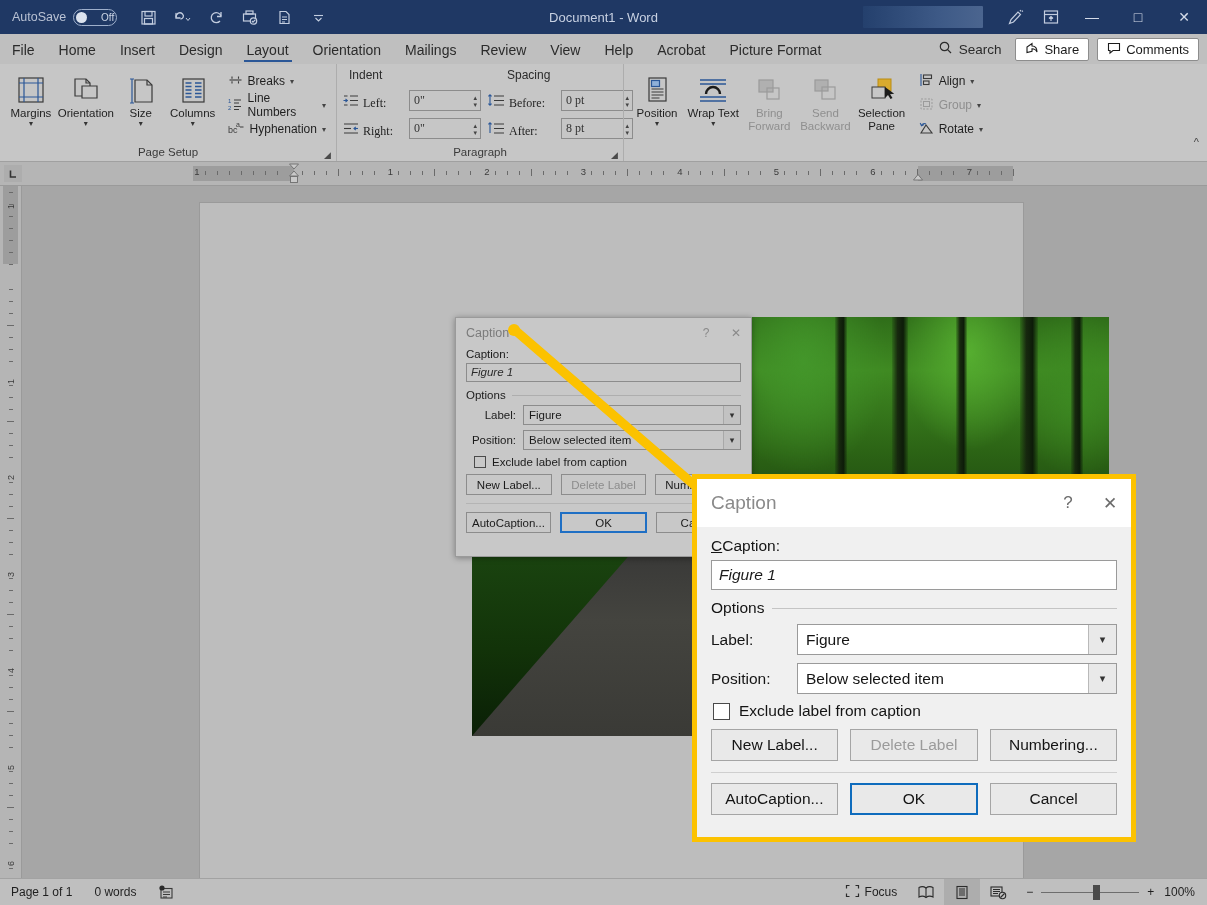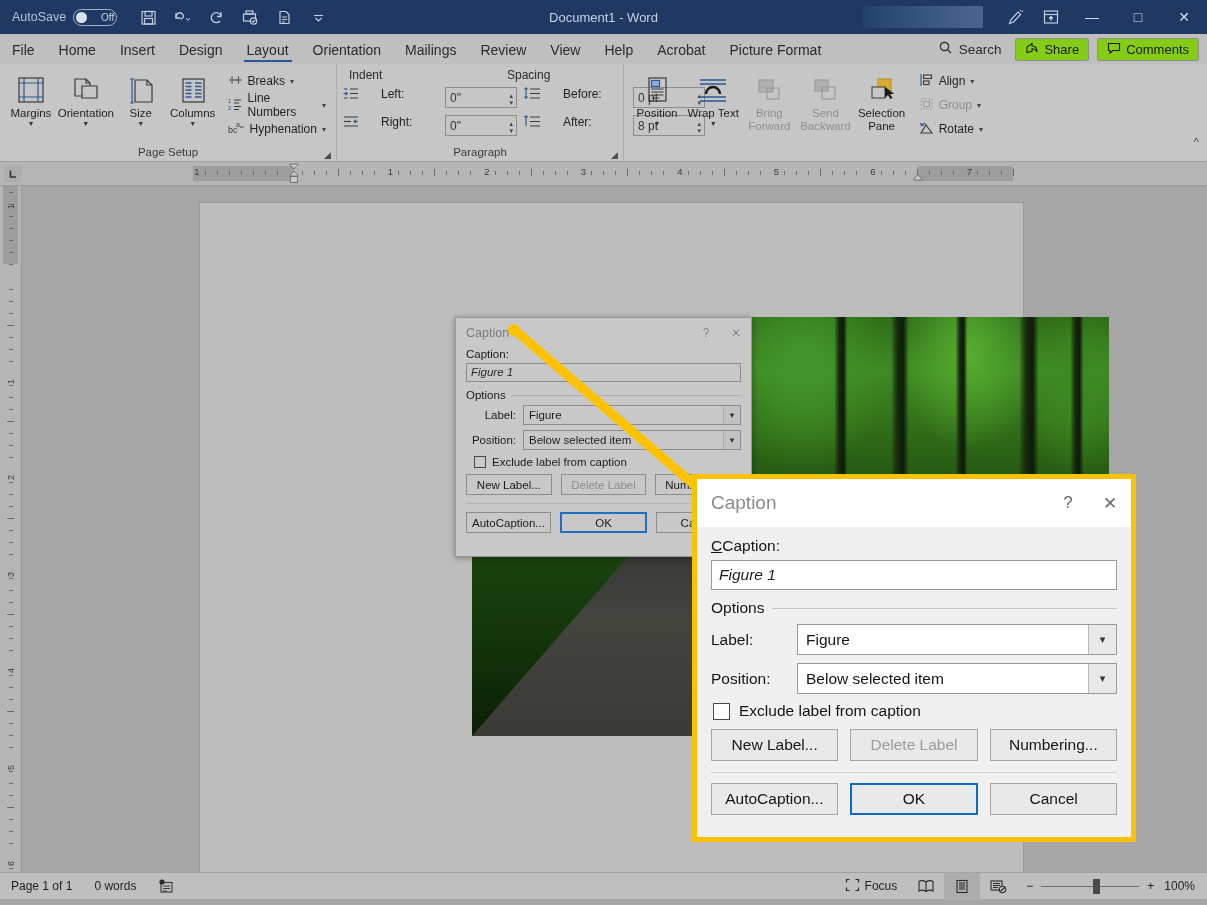--- a/index.html
+++ b/index.html
@@ -64,21 +64,21 @@
   }
   .tab.active { font-weight: normal; }
   .tab.active::after {
     content: ""; position: absolute; left: 9px; right: 9px; bottom: 2px;
     height: 2.5px; background: #2b5797;
   }
   .tabbar-right { margin-left: auto; display: flex; align-items: center; gap: 8px; padding-right: 8px; height: 30px; }
   .searchgroup { display: flex; align-items: center; gap: 6px; font-size: 13.5px; color: #2b2b2b; margin-right: 6px; }
   .pillbtn {
     display: flex; align-items: center; gap: 5px; font-size: 13px; color: #1b1b1b;
-    border: 1px solid #8d8d8d; background: #84cc16; padding: 3px 9px; height: 23px; border-radius: 2px;
+    border: 1px solid #8d8d8d; background: #ffffff; padding: 3px 9px; height: 23px; border-radius: 2px;
   }
 
   
   .ribbon {
     position: absolute; top: 64px; left: 0; width: 1207px; height: 98px;
     background: #c6c6c6; border-bottom: 1px solid #a0a0a0;
     display: flex; align-items: stretch;
   }
   .rgroup { position: relative; display: flex; flex-direction: column; padding: 3px 6px 0 6px; }
   .rgroup + .rgroup { border-left: 1px solid #adadad; }
@@ -93,21 +93,21 @@
   }
   .bigbtn .ic { height: 36px; display: flex; align-items: flex-end; justify-content: center; }
   .bigbtn .cv { font-size: 8px; line-height: 8px; color:#333; }
   .bigbtn.disabled { color: #8f8f8f; }
   .smallrow {
     display: flex; align-items: center; gap: 5px; font-size: 12px; color: #1f1f1f;
     height: 24px; padding: 0 4px;
   }
   .smallrow.disabled { color: #8f8f8f; }
   .caret { font-size: 8px; color: #444; }
-  .fieldrow { display: flex; align-items: flex-start; gap: 22px; height: 24px; font-size: 12px; color: #1f1f1f;}
+  .fieldrow { display: flex; align-items: flex-end; gap: 4px; height: 24px; font-size: 12px; color: #1f1f1f; font-family: Liberation Serif, serif;}
   .flabel { width: 42px; }
   .spin {
     width: 72px; height: 21px; border: 1px solid #8c8c8c; background: #c6c6c6;
     display: flex; align-items: center; font-size: 12px; color: #333; padding-left: 4px;
     position: relative;
   }
   .spin .arrows { position: absolute; right: 3px; top: 0; height: 21px;
     display: flex; flex-direction: column; justify-content: center; line-height: 7px; font-size: 7px; color: #444;}
   .colhead { font-size: 12px; color: #2b2b2b; padding: 1px 0 3px 6px; }
   .ribbon-collapse { position: absolute; right: 8px; top: 72px; font-size: 11px; color: #444; }
@@ -269,21 +269,21 @@
   }
   .db-btn.disabled { color: #9b9b9b; }
   .db-sep { height: 1px; background: #cfcfcf; margin: 11px 0 10px; }
   .db-btn.primary { border: 2px solid #0f6cbd; background: #e9e9e9; }
 
   
   .connector { position: absolute; left: 0; top: 0; width: 1207px; height: 905px; pointer-events: none; }
 
   
   .statusbar {
-    position: absolute; left: 0; bottom: 6px; width: 1207px; height: 27px;
+    position: absolute; left: 0; bottom: 0; width: 1207px; height: 27px;
     background: #bfbfbf; border-top: 1px solid #a2a2a2;
     display: flex; align-items: center; font-size: 12px; color: #1f1f1f;
   }
   .sb-item { padding: 0 11px; height: 27px; display: flex; align-items: center; gap: 5px; }
   .sb-right { margin-left: auto; display: flex; align-items: center; height: 27px; }
   .sb-view { width: 36px; height: 27px; display: flex; align-items: center; justify-content: center; }
   .sb-view.active { background: #adadad; }
   .zoom-slider { display: flex; align-items: center; gap: 8px; padding: 0 10px; }
   .zs-track { width: 98px; height: 1px; background: #6d6d6d; position: relative; }
   .zs-thumb { position: absolute; left: 52px; top: -7px; width: 7px; height: 15px; background: #4a4a4a; }

